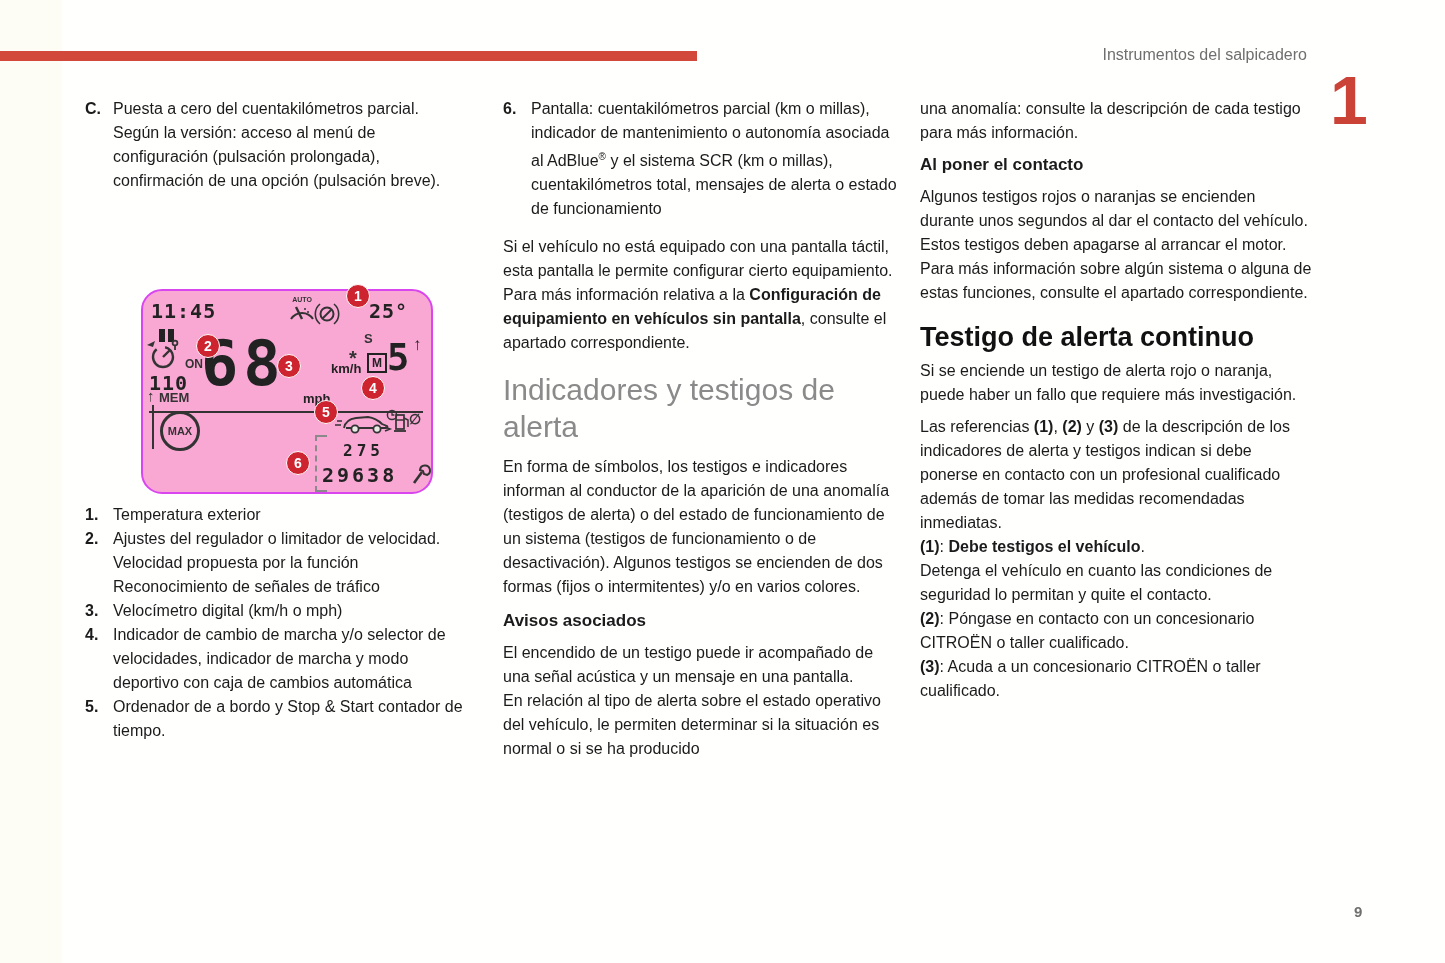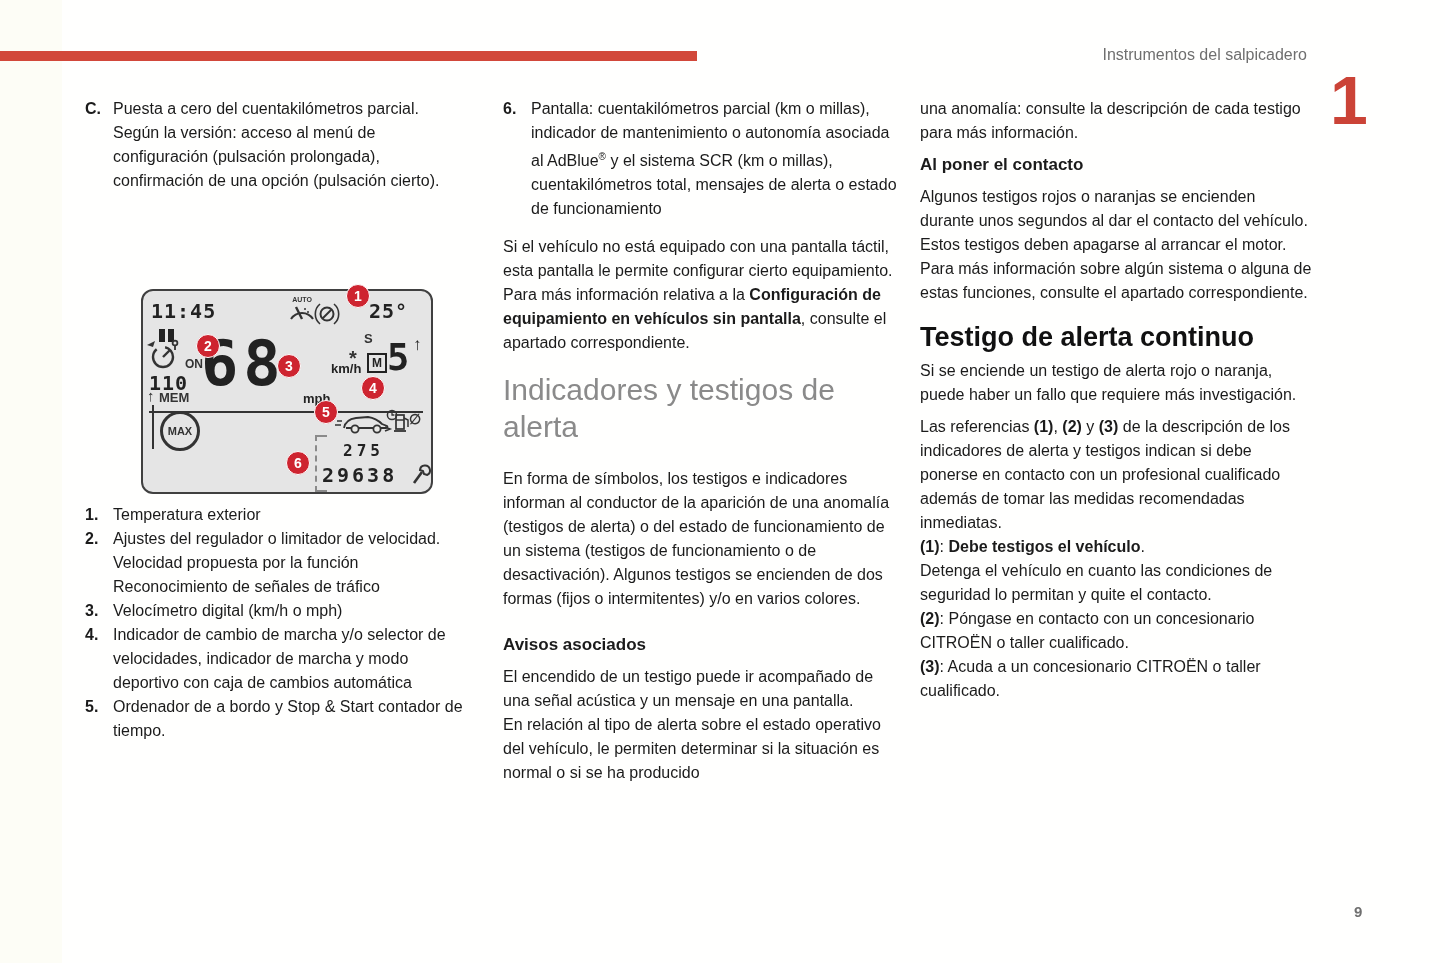--- a/index.html
+++ b/index.html
@@ -25,26 +25,26 @@
   .hang .txt{flex:1;white-space:pre-line;}
 
   .h1{font-size:27px;line-height:32px;font-weight:bold;color:#111;margin:0;}
   .h1-gray{font-size:30px;line-height:37px;font-weight:400;color:#8A8A8A;margin:0;width:382px;}
   .sub{font-size:17px;line-height:24px;font-weight:bold;margin:0;}
   .p{margin:0;white-space:pre-line;}
   .b{font-weight:bold;}
   sup{font-size:10px;}
 
   
-  .mt8{margin-top:8px;} .mt10{margin-top:22px;}
+  .mt8{margin-top:8px;} .mt10{margin-top:10px;}
   .mt14{margin-top:14px;} .mt16{margin-top:16px;}
 
   
   .lcd{position:absolute;left:141px;top:289px;width:288px;height:201px;
-       background:#e5e5e5;border:2px solid #404040;border-radius:12px;}
+       background:#f9a8d4;border:2px solid #d946ef;border-radius:21px;}
   .lcd *{position:absolute;}
   .seg{font-family:"DejaVu Sans Mono", monospace;color:#222;font-weight:bold;}
   .clock{left:8px;top:8px;font-size:20px;letter-spacing:1px;}
   .pause-bar{width:6px;height:13px;background:#222;top:38px;}
   .pb1{left:16px;} .pb2{left:25px;}
   .on-label{left:42px;top:66px;font-size:12px;font-weight:bold;color:#333;}
   .limit-speed{left:6px;top:80px;font-size:20px;letter-spacing:1px;}
   .mem-arrow{left:4px;top:96px;font-size:15px;color:#333;}
   .mem-label{left:16px;top:99px;font-size:13px;font-weight:bold;color:#333;}
   .vline{left:9px;top:114px;height:44px;border-left:2px solid #333;}
@@ -78,21 +78,21 @@
 <body>
 
 <div class="edge-strip"></div>
 <div class="topbar"></div>
 <div class="header-title">Instrumentos del salpicadero</div>
 <div class="chapter-num">1</div>
 
 <div id="col1" class="col">
   <div class="hang">
     <span class="num">C.</span>
-    <span class="txt">Puesta a cero del cuentakilómetros parcial. Según la versión: acceso al menú de configuración (pulsación prolongada), confirmación de una opción (pulsación cierto).</span>
+    <span class="txt">Puesta a cero del cuentakilómetros parcial. Según la versión: acceso al menú de configuración (pulsación prolongada), confirmación de una opción (pulsación breve).</span>
   </div>
 </div>
 
 <div class="lcd">
   <span class="seg clock">11:45</span>
   <span class="pause-bar pb1"></span>
   <span class="pause-bar pb2"></span>
 
   <svg class="icon-svg" style="left:2px;top:46px;" width="40" height="34" viewBox="0 0 40 34">
     <path d="M2,8 l8,-4 l-2,6 z" fill="#333"></path>

